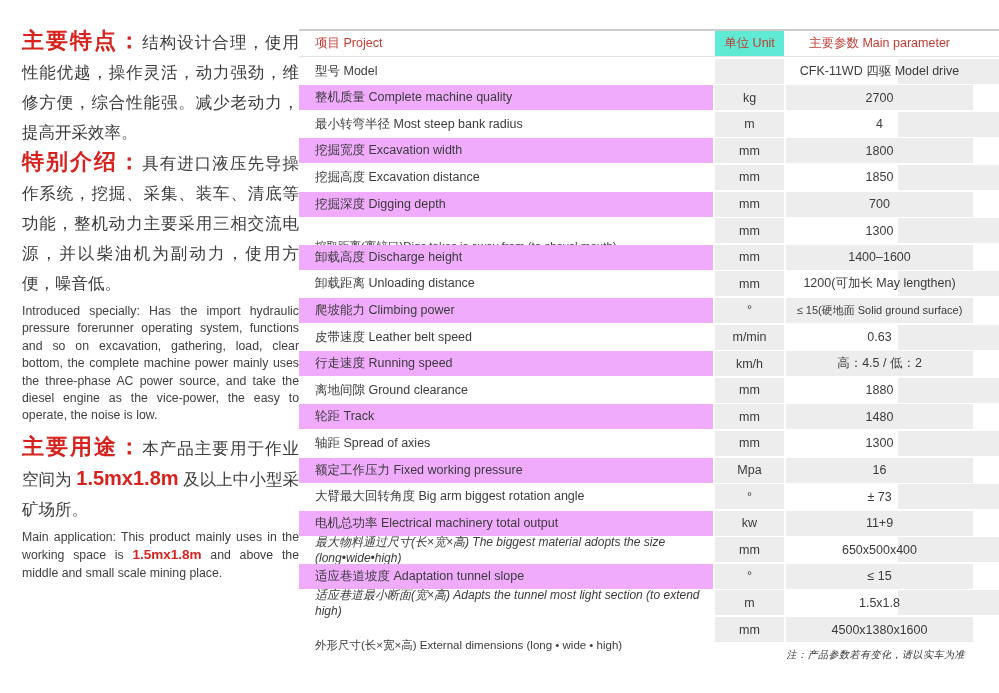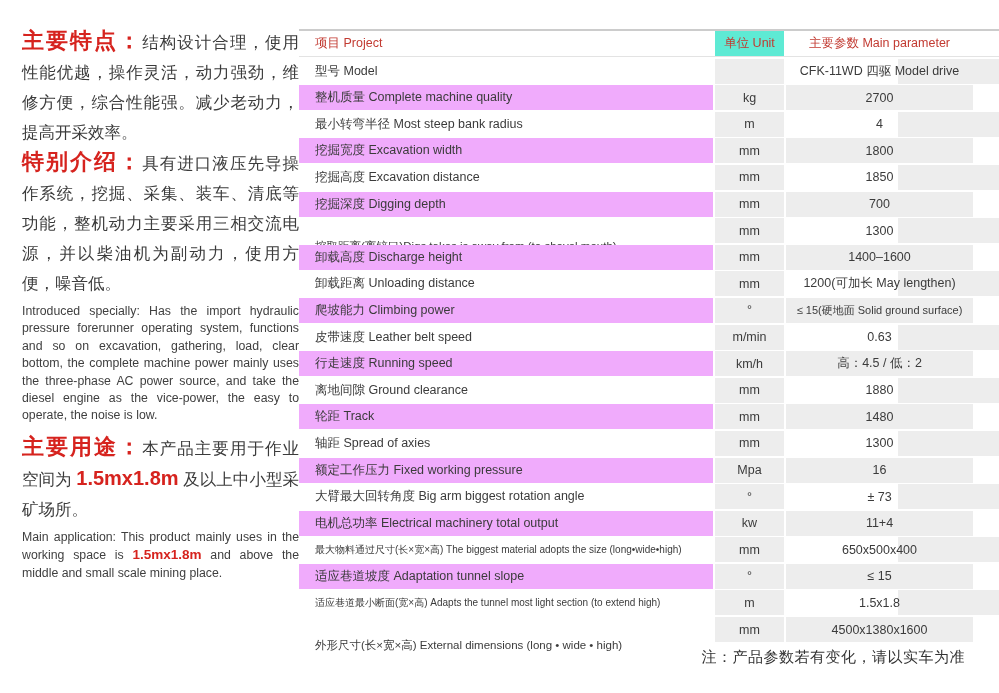--- a/index.html
+++ b/index.html
@@ -57,27 +57,27 @@
 
   .row-white .c-label{background:#ffffff;}
   .row-white .c-val{background:linear-gradient(to right,#ffffff 0,#ffffff 112px,#ededed 112px);}
   .row-white .c-tail{background:#ededed;}
 
   .row-gray .c-label{background:#f0abfc;}
   .row-gray .c-val{background:#ededed;}
   .row-gray .c-tail{background:#ffffff;}
 
   .fs-mid{font-size:11.5px;margin-top:28px;}
-  .fs-small{font-size:10px;}
+  .fs-small{font-size:12px;font-style:italic;}
   .fs-valsmall{font-size:11px;}
 
   
   .note{
     position:absolute;top:648px;right:34px;
-    font-size:15px;color:#333333;letter-spacing:0.5px;
+    font-size:10px;color:#333333;letter-spacing:0.5px;font-style:italic;
   }
 </style>
 </head>
 <body>
 
 <div class="page">
 
   <div class="left-panel">
 
     <p class="zh-para"><span class="zh-head">主要特点：</span><span>结构设计合理，使用性能优越，操作灵活，动力强劲，维修方便，综合性能强。减少老动力，提高开采效率。</span></p>
@@ -233,21 +233,21 @@
           <div class="c-unit">°</div>
           <div class="gut"></div>
           <div class="c-val">± 73</div>
           <div class="c-tail"></div>
         </div>
         <div class="trow row-gray">
           <div class="c-label">电机总功率 Electrical machinery total output</div>
           <div class="gut"></div>
           <div class="c-unit">kw</div>
           <div class="gut"></div>
-          <div class="c-val">11+4</div>
+          <div class="c-val">11+9</div>
           <div class="c-tail"></div>
         </div>
         <div class="trow row-white">
           <div class="c-label fs-small">最大物料通过尺寸(长×宽×高) The biggest material adopts the size (long•wide•high)</div>
           <div class="gut"></div>
           <div class="c-unit">mm</div>
           <div class="gut"></div>
           <div class="c-val">650x500x400</div>
           <div class="c-tail"></div>
         </div>

